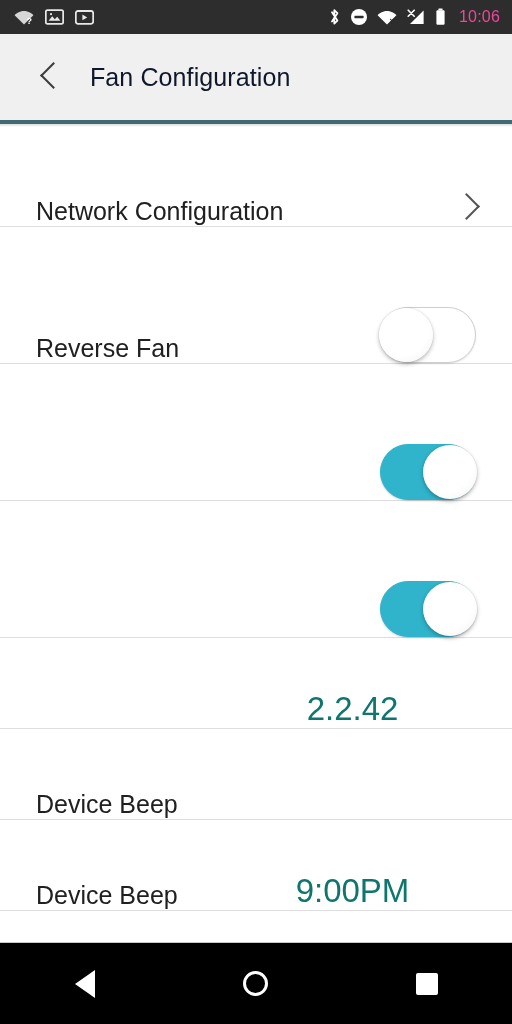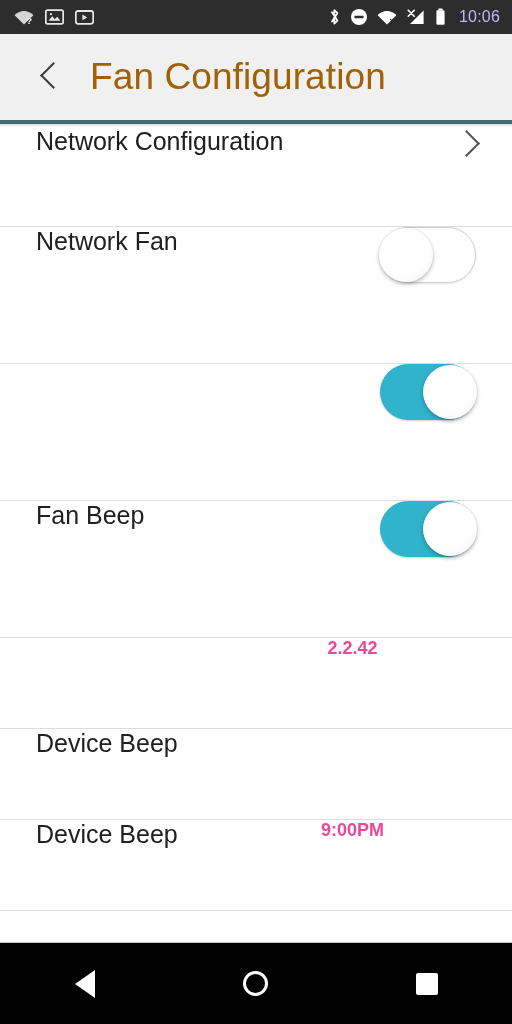--- a/index.html
+++ b/index.html
@@ -46,21 +46,21 @@
     gap: 9px;
     margin-left: auto;
   }
   .status-icon {
     display: inline-flex;
     align-items: center;
     justify-content: center;
     line-height: 0;
   }
   .status-time {
-    color: #c4b5fd;
+    color: #ec4899;
     font-size: 16px;
     letter-spacing: 0.2px;
     margin-left: 4px;
     white-space: nowrap;
   }
 
   
   .app-bar {
     height: 86px;
     background: #f0f0f0;
@@ -71,22 +71,22 @@
   }
   .back-button {
     width: 62px;
     height: 86px;
     display: flex;
     align-items: center;
     justify-content: center;
     cursor: pointer;
   }
   .app-title {
-    font-size: 37px;
-    color: #a16207;
+    font-size: 25px;
+    color: #0f172a;
     font-weight: 400;
     letter-spacing: 0.1px;
     white-space: nowrap;
     margin-left: 28px;
   }
   .accent-bar {
     height: 4px;
     background: #3e6b74;
     flex: 0 0 auto;
   }
@@ -97,39 +97,39 @@
   }
 
   
   .list {
     flex: 1 1 auto;
     background: #ffffff;
     overflow: hidden;
   }
   .row {
     display: flex;
-    align-items: flex-start;
+    align-items: flex-end;
     padding: 0 36px 0 36px;
     border-bottom: 1px solid #dedede;
     background: #ffffff;
   }
   .row.tall { height: 137px; }
   .row.short { height: 91px; }
   .row.first { height: 100px; }
 
   .row-label {
     font-size: 25px;
     color: #202020;
     font-weight: 400;
     white-space: nowrap;
   }
   .row-value {
-    font-size: 18px;
-    color: #ec4899;
-    font-weight: 700;
+    font-size: 33px;
+    color: #0f766e;
+    font-weight: 400;
     white-space: nowrap;
     margin-left: auto;
   }
   .value-col {
     margin-left: auto;
     min-width: 247px;
     text-align: center;
   }
   .value-col.wide { text-align: right; }
 
@@ -299,34 +299,33 @@
   <div class="accent-shadow"></div>
 
   <div class="list">
 
     <div class="row first">
       <span class="row-label">Network Configuration</span>
       <span class="chevron"></span>
     </div>
 
     <div class="row tall">
-      <span class="row-label">Network Fan</span>
+      <span class="row-label">Reverse Fan</span>
       <div class="switch off">
         <div class="knob"></div>
       </div>
     </div>
 
     <div class="row tall">
       <div class="switch on">
         <div class="knob"></div>
       </div>
     </div>
 
     <div class="row tall">
-      <span class="row-label">Fan Beep</span>
       <div class="switch on">
         <div class="knob"></div>
       </div>
     </div>
 
     <div class="row short">
       <span class="row-value value-col">2.2.42</span>
     </div>
 
     <div class="row short">

